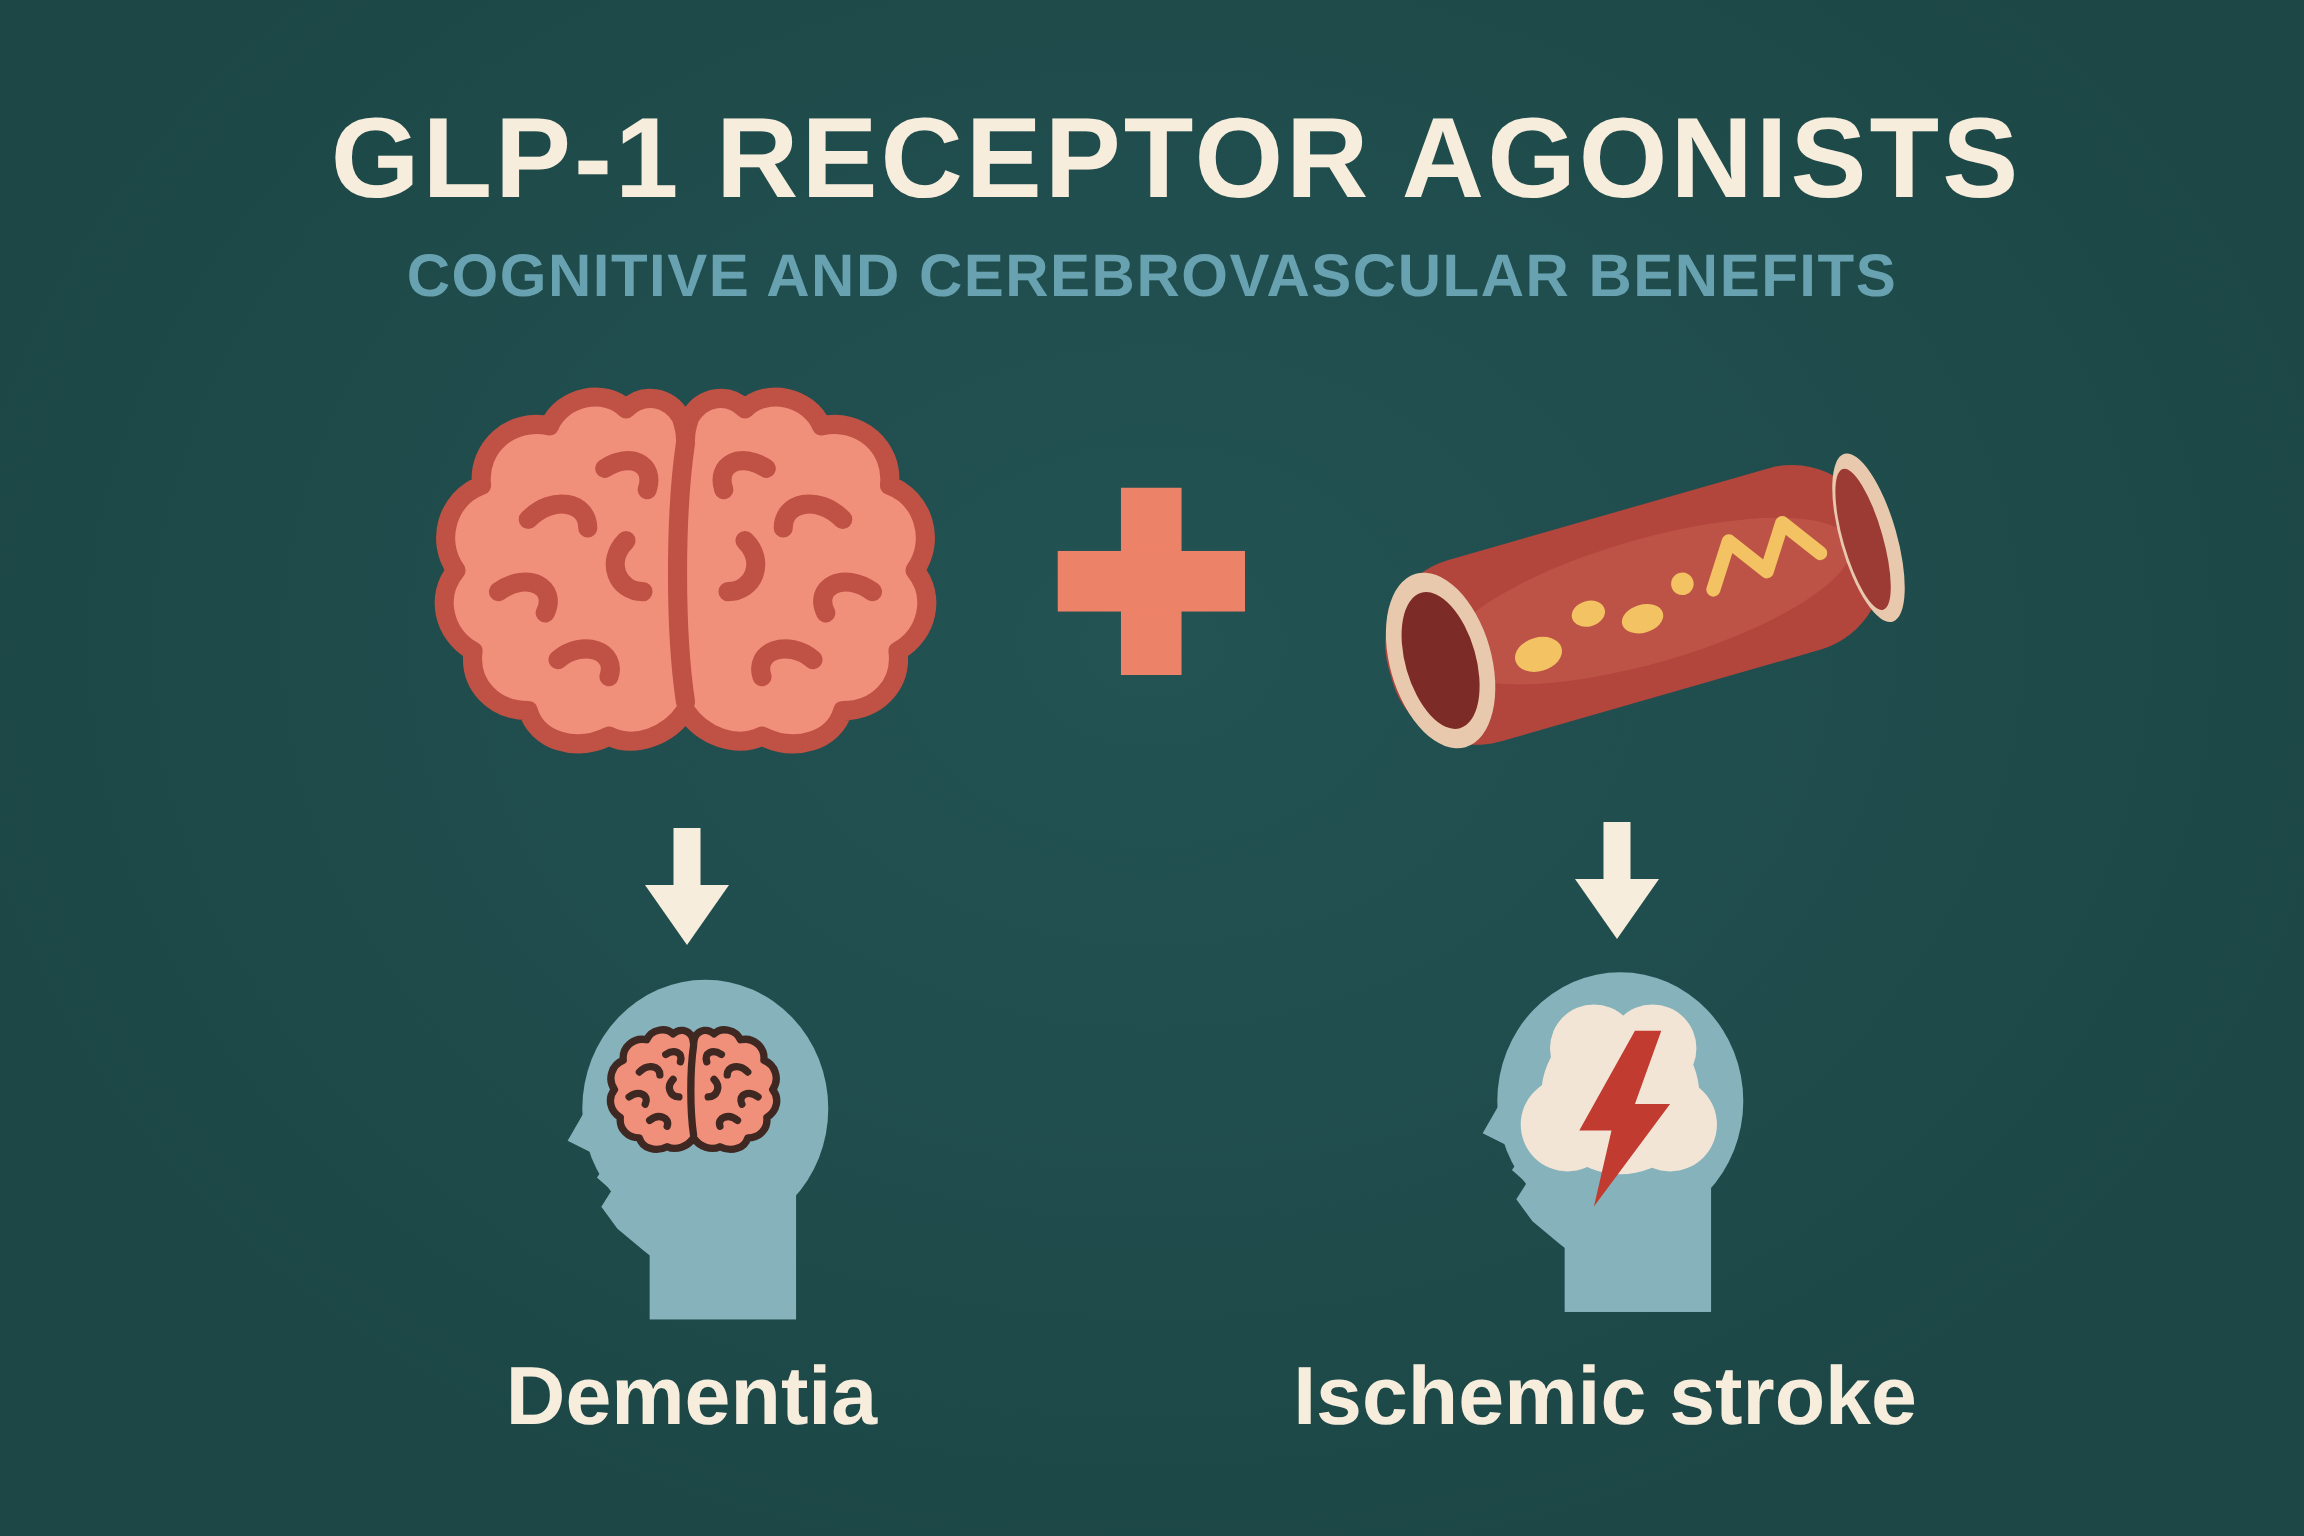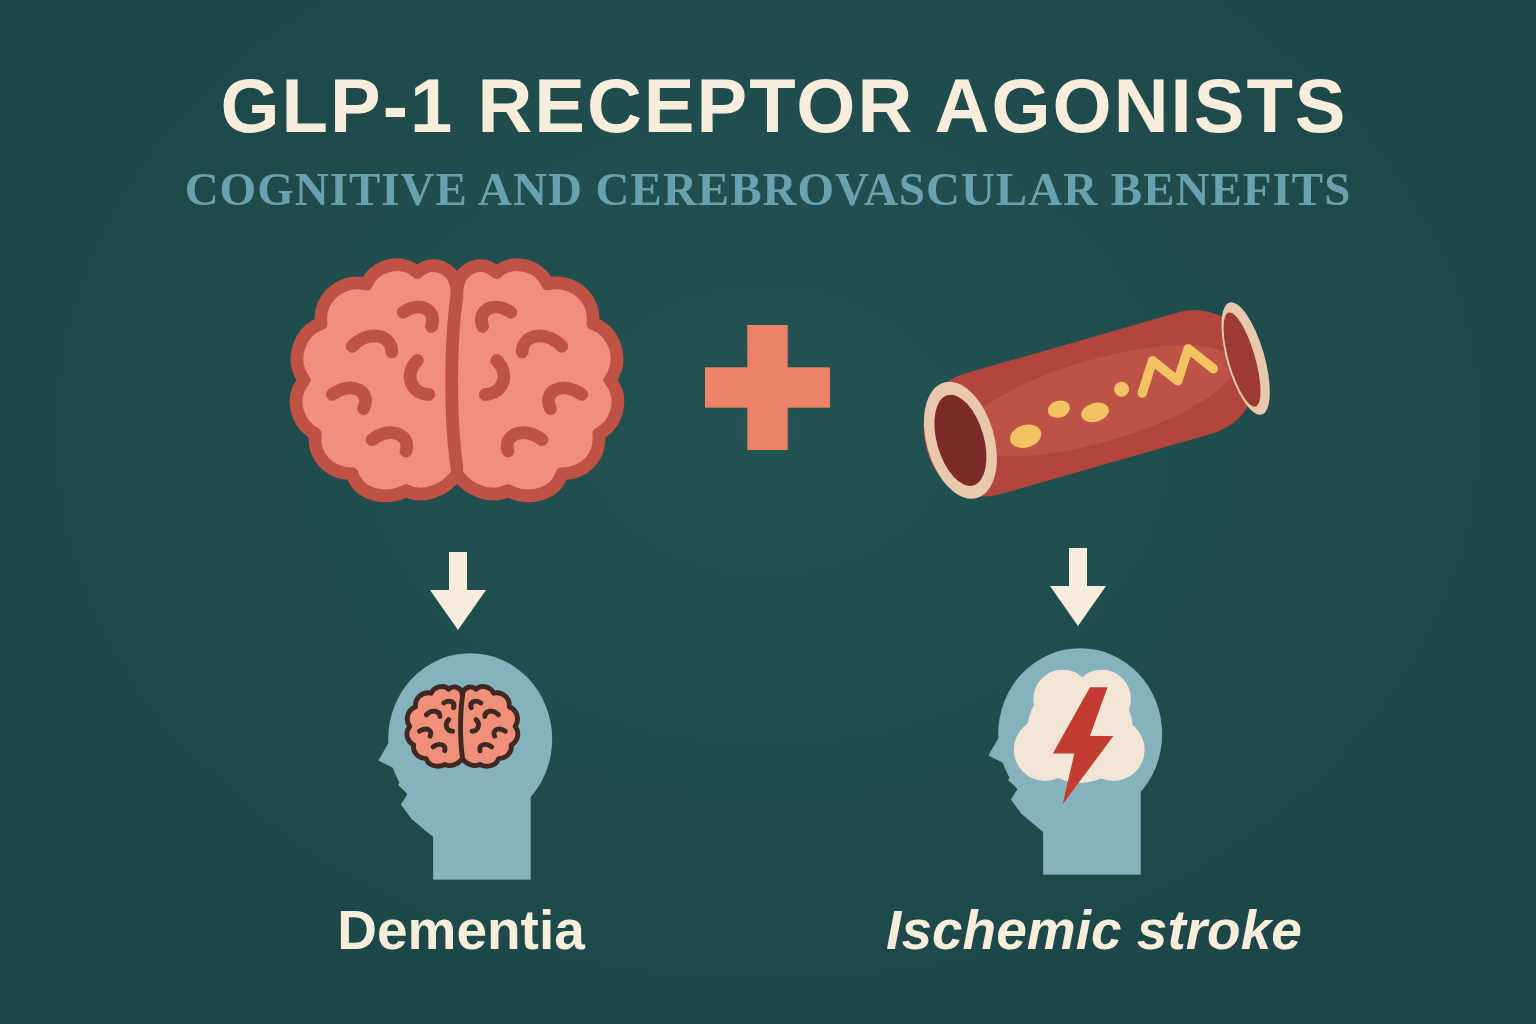--- a/index.html
+++ b/index.html
@@ -14,34 +14,33 @@
     position:absolute;top:62px;left:0;width:100%;
     text-align:center;
     font-size:76px;font-weight:800;letter-spacing:2px;
     color:var(--cream,#f7eddc);
     margin:0;
     padding-left:16px;
   }
   .subtitle{
     position:absolute;top:162px;left:0;width:100%;
     text-align:center;
-    font-size:47px;font-weight:800;letter-spacing:1px;
+    font-size:40px;font-weight:800;letter-spacing:1px;
     color:var(--subtitle,#68a2b0);
     margin:0;
-    font-family:Liberation Serif, serif;
   }
   .abs{position:absolute;}
   .label{
     position:absolute;top:898px;
     text-align:center;
     font-size:55px;font-weight:700;
     color:var(--cream,#f7eddc);
   }
   .label-left{left:276px;width:370px;}
-  .label-right{left:844px;width:500px;font-style:italic;}
+  .label-right{left:820px;width:500px;}
 
   
   .brain-use-main{
     fill:var(--coral,#f0907a);
     stroke:var(--coralDeep,#c05245);
     stroke-width:9px;stroke-linecap:round;stroke-linejoin:round;
   }
   .brain-use-small{
     fill:var(--coral,#f0907a);
     stroke:var(--smallBrainStroke,#402822);

